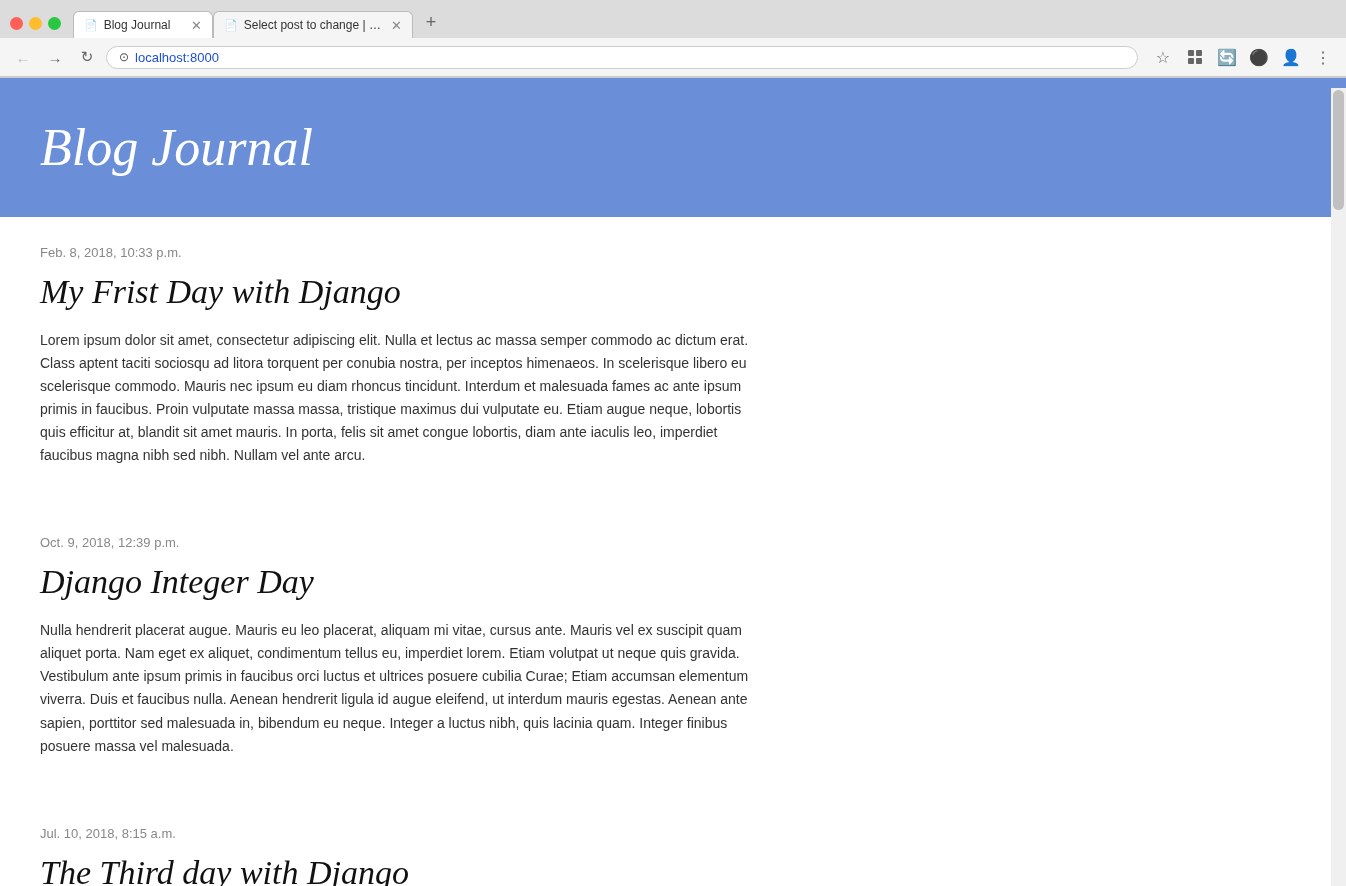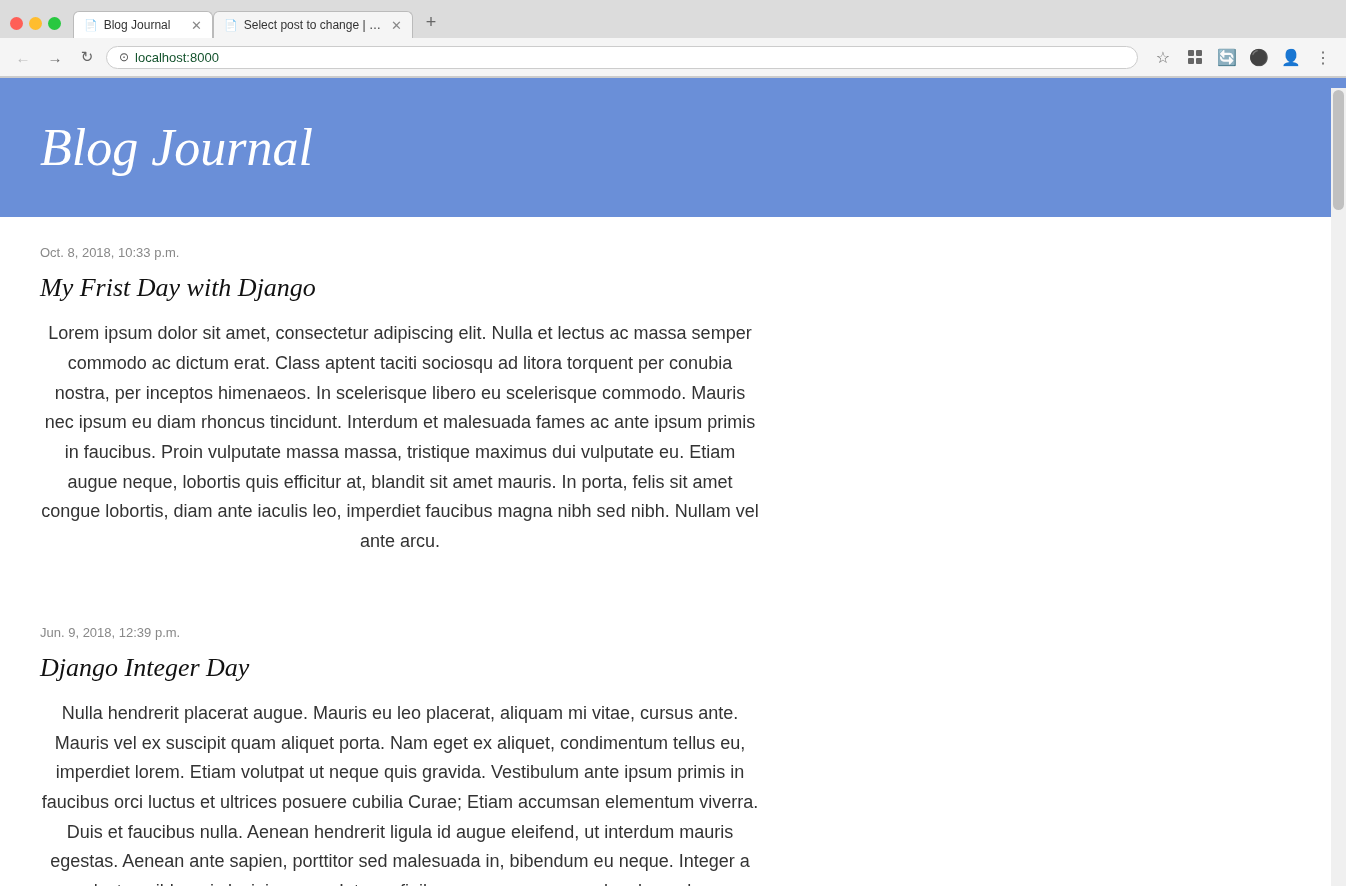--- a/index.html
+++ b/index.html
@@ -144,21 +144,21 @@
 
     .address-bar-lock {
       margin-right: 6px;
       color: #555;
       font-size: 12px;
     }
 
     .address-bar-url {
       flex: 1;
       font-size: 13px;
-      color: #14532d;
+      color: #1d4ed8;
     }
 
     .nav-icons {
       display: flex;
       align-items: center;
       gap: 6px;
       margin-left: 6px;
     }
 
     .nav-icon {
@@ -204,32 +204,31 @@
 
     .post-date {
       font-size: 13px;
       color: #888;
       margin-bottom: 12px;
     }
 
     .post-title {
       font-family: 'Georgia', 'Times New Roman', serif;
       font-style: italic;
-      font-size: 26px;
+      font-size: 34px;
       font-weight: normal;
       color: #111;
       margin-bottom: 16px;
       line-height: 1.2;
     }
 
     .post-body {
-      font-size: 18px;
+      font-size: 14px;
       color: #333;
       line-height: 1.65;
-      text-align: center;
     }
 
     .scrollbar-area {
       position: fixed;
       right: 0;
       top: 88px;
       width: 15px;
       height: calc(886px - 88px);
       background: #f0f0f0;
     }
@@ -304,27 +303,27 @@
 
 <div class="page-wrapper">
 
   <div class="blog-header">
     <h1 class="blog-header-title">Blog Journal</h1>
   </div>
 
   <div class="blog-content">
 
     <div class="post">
-      <div class="post-date">Oct. 8, 2018, 10:33 p.m.</div>
+      <div class="post-date">Feb. 8, 2018, 10:33 p.m.</div>
       <h2 class="post-title">My Frist Day with Django</h2>
       <p class="post-body">Lorem ipsum dolor sit amet, consectetur adipiscing elit. Nulla et lectus ac massa semper commodo ac dictum erat. Class aptent taciti sociosqu ad litora torquent per conubia nostra, per inceptos himenaeos. In scelerisque libero eu scelerisque commodo. Mauris nec ipsum eu diam rhoncus tincidunt. Interdum et malesuada fames ac ante ipsum primis in faucibus. Proin vulputate massa massa, tristique maximus dui vulputate eu. Etiam augue neque, lobortis quis efficitur at, blandit sit amet mauris. In porta, felis sit amet congue lobortis, diam ante iaculis leo, imperdiet faucibus magna nibh sed nibh. Nullam vel ante arcu.</p>
     </div>
 
     <div class="post">
-      <div class="post-date">Jun. 9, 2018, 12:39 p.m.</div>
+      <div class="post-date">Oct. 9, 2018, 12:39 p.m.</div>
       <h2 class="post-title">Django Integer Day</h2>
       <p class="post-body">Nulla hendrerit placerat augue. Mauris eu leo placerat, aliquam mi vitae, cursus ante. Mauris vel ex suscipit quam aliquet porta. Nam eget ex aliquet, condimentum tellus eu, imperdiet lorem. Etiam volutpat ut neque quis gravida. Vestibulum ante ipsum primis in faucibus orci luctus et ultrices posuere cubilia Curae; Etiam accumsan elementum viverra. Duis et faucibus nulla. Aenean hendrerit ligula id augue eleifend, ut interdum mauris egestas. Aenean ante sapien, porttitor sed malesuada in, bibendum eu neque. Integer a luctus nibh, quis lacinia quam. Integer finibus posuere massa vel malesuada.</p>
     </div>
 
     <div class="post">
       <div class="post-date">Jul. 10, 2018, 8:15 a.m.</div>
       <h2 class="post-title">The Third day with Django</h2>
 
     </div>
 

